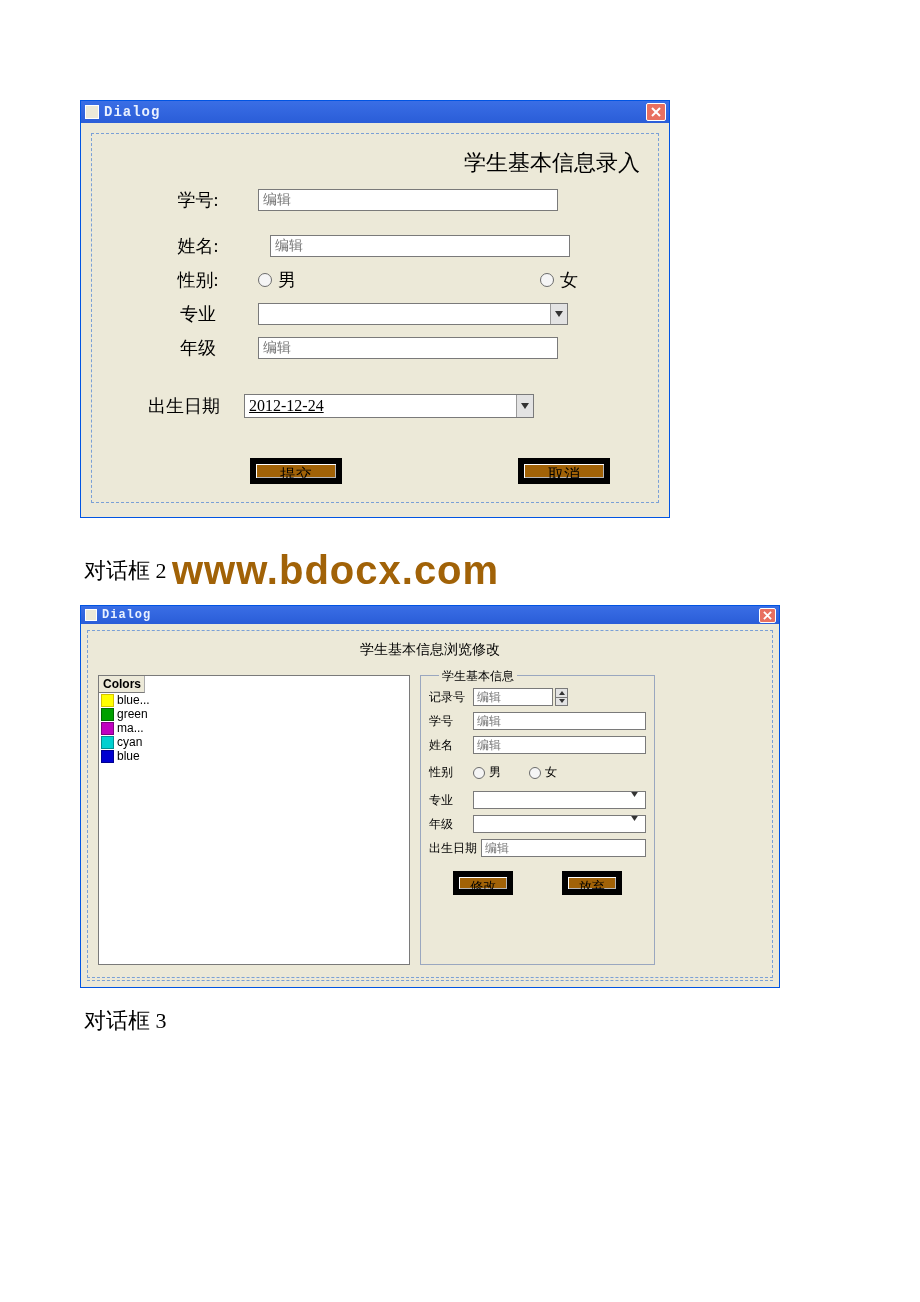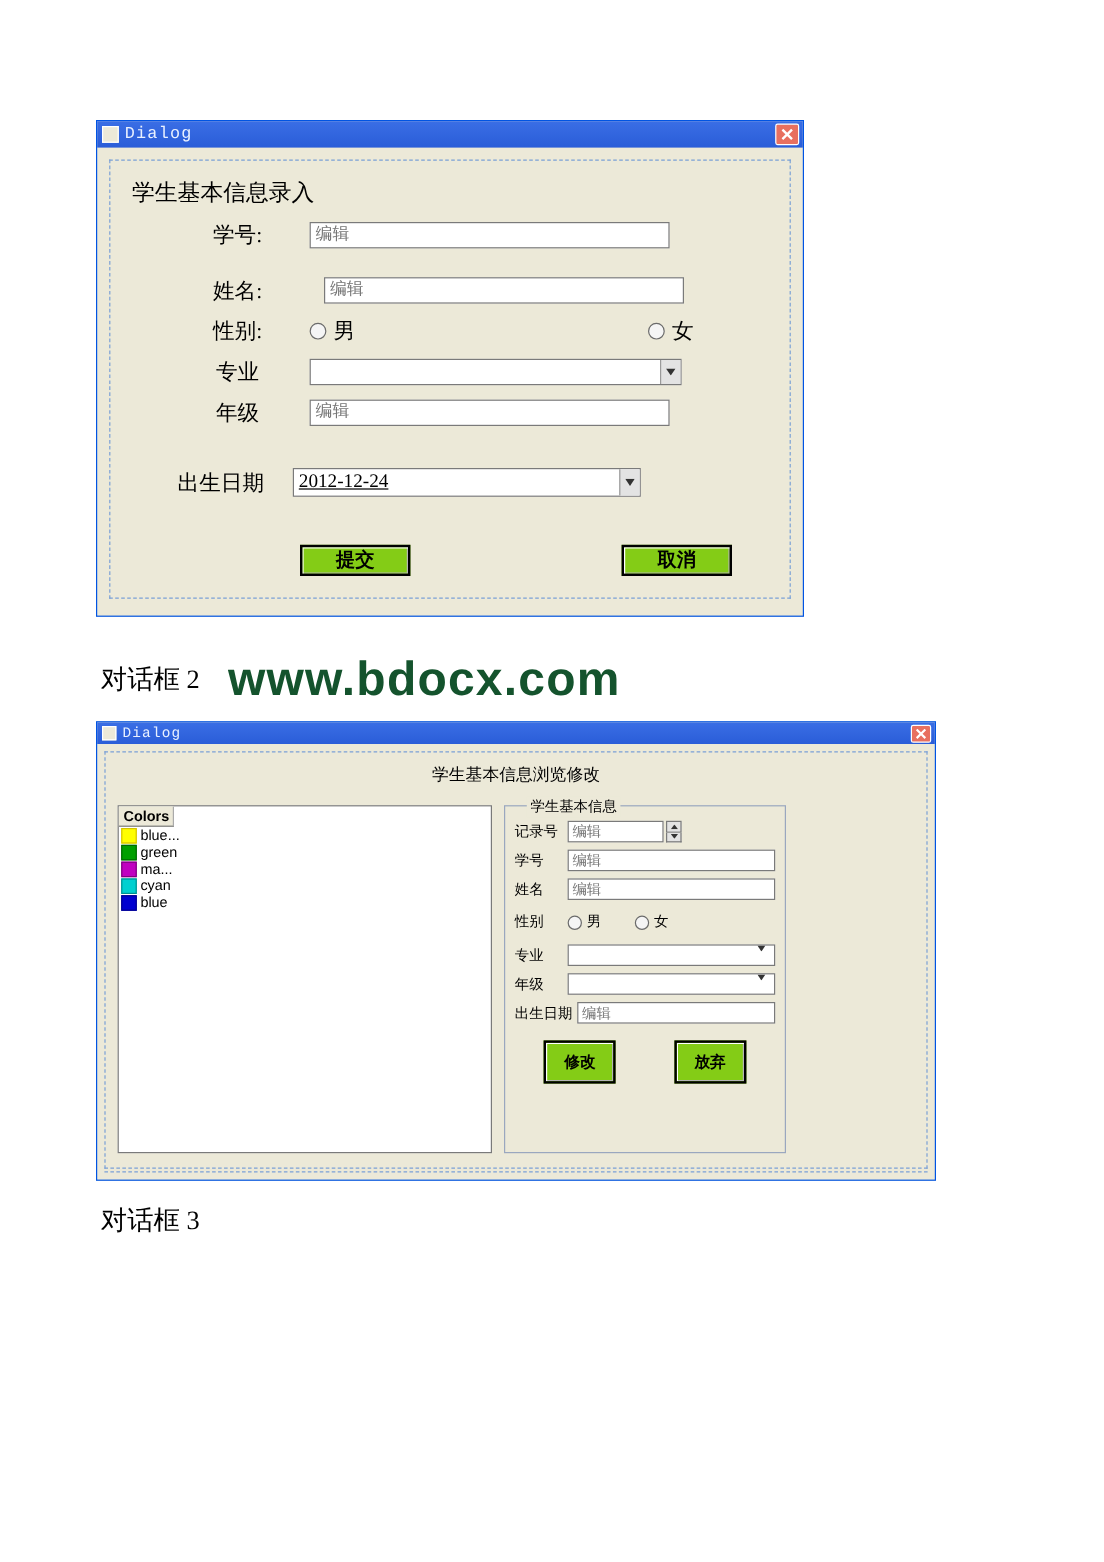--- a/index.html
+++ b/index.html
@@ -39,21 +39,21 @@
     width: 14px;
     height: 14px;
     background: #ece9d8;
     border: 1px solid #fff;
     box-sizing: border-box;
   }
   .titlebar .title {
     color: #e9f1ff;
     font-family: "Courier New", monospace;
     font-size: 14px;
-    font-weight: normal;
+    font-weight: bold;
     letter-spacing: 1px;
   }
   .close-btn {
     width: 18px;
     height: 16px;
     background: #e87060;
     border: 1px solid #fff;
     display: flex;
     align-items: center;
     justify-content: center;
@@ -65,22 +65,22 @@
     padding: 10px 10px 14px 10px;
   }
   .groupbox {
     border: 1px dashed #7aa0d6;
     padding: 14px 18px 18px 18px;
     background: #ece9d8;
     box-sizing: border-box;
     position: relative;
   }
   .gb-title {
-    text-align: left;
-    font-size: 19px;
+    text-align: right;
+    font-size: 22px;
     margin-bottom: 10px;
   }
   .row {
     display: flex;
     align-items: center;
     margin-top: 10px;
   }
   .row .lbl {
     width: 120px;
     text-align: center;
@@ -128,31 +128,30 @@
     background: #e3e3e3;
     border-left: 1px solid #9a9a9a;
     display: flex;
     align-items: center;
     justify-content: center;
   }
   .drop svg { display: block; }
   .btn {
     min-width: 92px;
     height: 26px;
-    background: #84cc16;
-    border: 2px solid #000000;
+    background: #a16207;
+    border: 6px solid #000000;
     font-size: 16px;
     font-family: inherit;
     cursor: pointer;
     box-shadow: 1px 1px 0 #fff inset, -1px -1px 0 #b5b5b5 inset;
-    font-weight: bold;
   }
   .btn.small {
     min-width: 60px;
-    height: 36px;
+    height: 24px;
     font-size: 13px;
   }
   .btn-row {
     display: flex;
     justify-content: space-between;
     margin-top: 40px;
     padding: 0 30px 0 140px;
   }
   
   .caption {
@@ -160,24 +159,24 @@
     margin: 30px 0 12px 4px;
   }
   .caption .jp {
     font-family: "SimSun", serif;
   }
   .watermark {
     display: inline;
     font-family: Arial, sans-serif;
     font-size: 40px;
     font-weight: 600;
-    color: #14532d;
+    color: #a16207;
     letter-spacing: 1px;
     vertical-align: -6px;
-    margin-left: 18px;
+    margin-left: 0;
   }
   
   .win2-gb-title {
     text-align: center;
     font-size: 14px;
     margin-bottom: 16px;
     margin-top: 2px;
   }
   .win2-body {
     display: flex;

